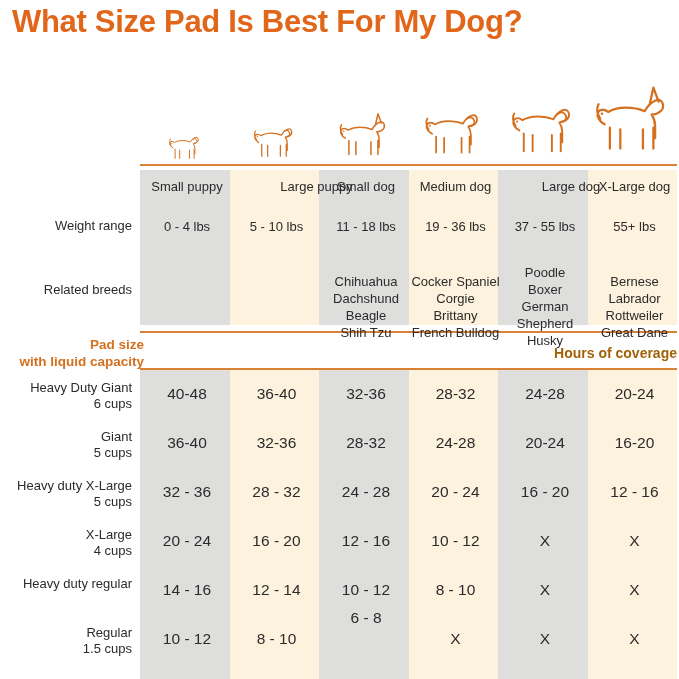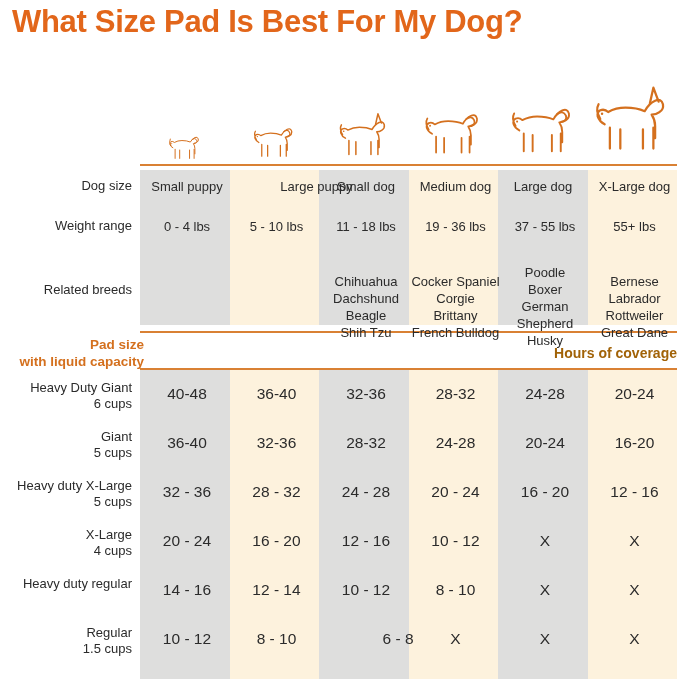--- a/index.html
+++ b/index.html
@@ -220,21 +220,20 @@
              q5,-9 12,-12 q7,-3 9,4 q1,6 -4,9 q-4,3 -9,3
              q4,6 4,13 l0,14
              M24,56 l0,24 M36,58 l0,22 M62,58 l0,22 M74,56 l0,24
              M13,46 q-6,-10 -2,-17"></path>
     <path d="M70,28 L74,10 L80,26"></path>
     <circle cx="15" cy="40" r="1.4" fill="#d4701e" stroke="none"></circle>
   </svg>
       </div>
     </div>
 
-  <div class="rlabel" style="top:178px;">Dog size</div>
   <div class="rlabel" style="top:218px;">Weight range</div>
   <div class="rlabel" style="top:282px;">Related breeds</div>
 
   <div class="rlabel orange" style="top:336px;padding-left:12px;">
     <span class="sub">Pad size</span>
     <span class="sub">with liquid capacity</span>
   </div>
 
   <div class="hours" style="top:345px;">Hours of coverage</div>
 
@@ -252,21 +251,21 @@
         <span class="ln">Shih Tzu</span>
       </div>
       <div class="cell" style="left: 408.5px; top: 178px;">Medium dog</div>
       <div class="cell" style="left: 408.5px; top: 218px;">19 - 36 lbs</div>
       <div class="cell" style="left: 408.5px; top: 273px;">
         <span class="ln">Cocker Spaniel</span>
         <span class="ln">Corgie</span>
         <span class="ln">Brittany</span>
         <span class="ln">French Bulldog</span>
       </div>
-      <div class="cell" style="left: 496px; top: 178px;">Large dog</div>
+      <div class="cell" style="left: 524px; top: 178px;">Large dog</div>
       <div class="cell" style="left: 498px; top: 218px; text-align: center;">37 - 55 lbs</div>
       <div class="cell" style="left: 498px; top: 264px;">
         <span class="ln">Poodle</span>
         <span class="ln">Boxer</span>
         <span class="ln">German</span>
         <span class="ln">Shepherd</span>
         <span class="ln">Husky</span>
       </div>
       <div class="cell" style="left: 587.5px; top: 178px;">X-Large dog</div>
       <div class="cell" style="left: 587.5px; top: 218px;">55+ lbs</div>
@@ -327,19 +326,19 @@
       <div class="cell big" style="left: 319px; top: 580px;">10 - 12</div>
       <div class="cell big" style="left: 408.5px; top: 580px;">8 - 10</div>
       <div class="cell big" style="left: 498px; top: 580px;">X</div>
       <div class="cell big" style="left: 587.5px; top: 580px;">X</div>
       <div class="rlabel" style="top: 625px;">
         <span class="sub">Regular</span>
         <span class="sub">1.5 cups</span>
       </div>
       <div class="cell big" style="left: 140px; top: 629px;">10 - 12</div>
       <div class="cell big" style="left: 229.5px; top: 629px;">8 - 10</div>
-      <div class="cell big" style="left: 319px; top: 629px; padding-left: 32px;">6 - 8</div>
+      <div class="cell big" style="left: 319px; top: 608px;">6 - 8</div>
       <div class="cell big" style="left: 408.5px; top: 629px;">X</div>
       <div class="cell big" style="left: 498px; top: 629px;">X</div>
       <div class="cell big" style="left: 587.5px; top: 629px;">X</div>
     </div>
 
 </div>
 
 </body></html>

